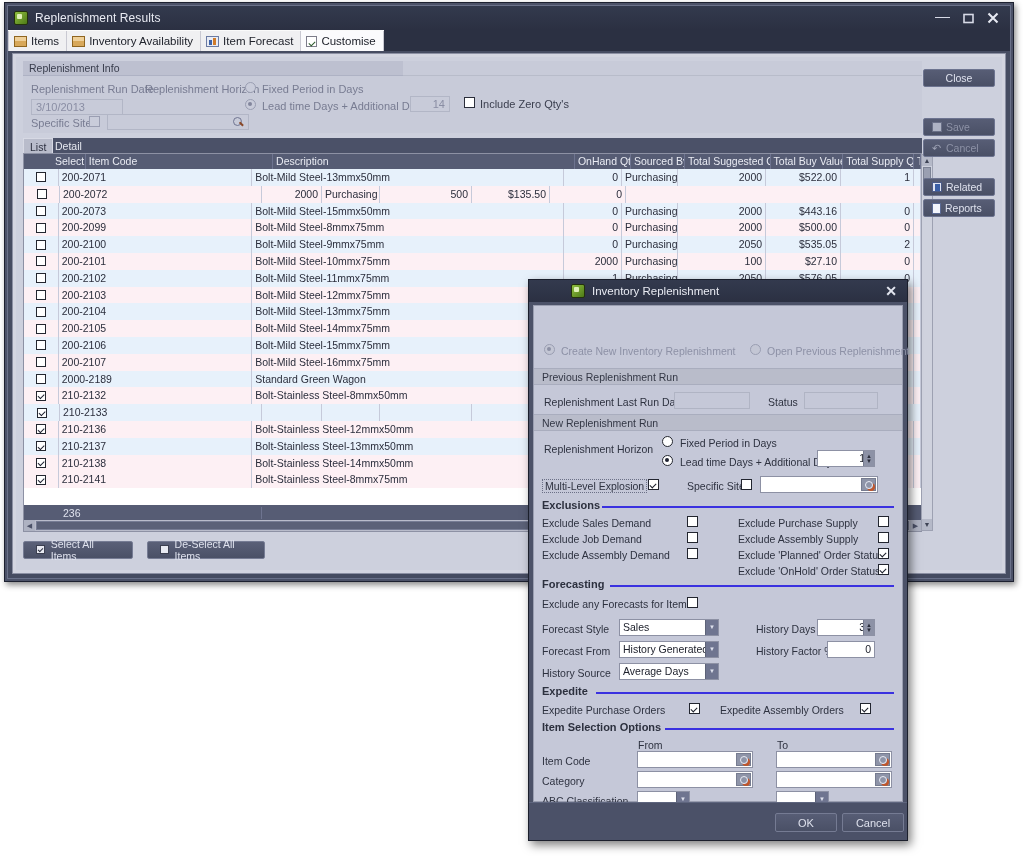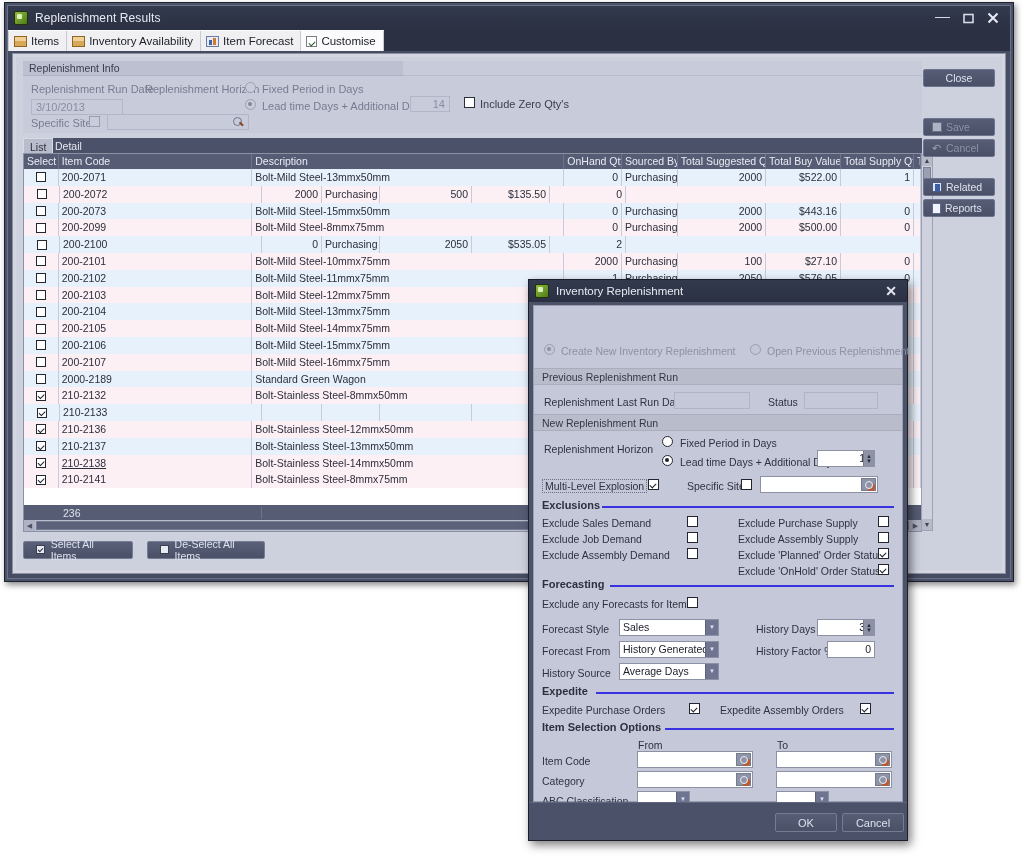--- a/index.html
+++ b/index.html
@@ -156,21 +156,21 @@
   .tab-rest { position:absolute; left:0; top:0; right:0; height:16px; background:#4b5168; }
 
   
   .grid {
     position:absolute; left:7px; top:96px; right:80px; bottom:38px;
     background:#ffffff; border:1px solid #8d91a4;
   }
   .grid-head {
     position:absolute; left:0; top:0; right:0; height:15px;
     background:#565c74; color:#e9ebf3; font-size:10.5px;
-    display:flex; align-items:center; overflow:hidden;
+    display:flex; align-items:center; overflow:hidden;padding-left:28px;
   }
   .gh { padding:0 3px; white-space:nowrap; overflow:hidden; border-right:1px solid #6e7490; line-height:15px; height:15px;}
   .gh.r { text-align:right; }
   .grid-body { position:absolute; left:0; top:15px; right:0; bottom:26px; overflow:hidden; }
   .grow { display:flex; height:16.8px; font-size:10.5px; color:#2b2e3c; align-items:center; }
   .grow.a { background:#e7f1fb; }
   .grow.b { background:#fdf0f4; }
   .gc { padding:0 3px; white-space:nowrap; overflow:hidden; border-right:1px solid #c6cada; line-height:16.8px; height:16.8px; }
   .gc.r { text-align:right; }
   .gc.ctr { text-align:center; display:flex; align-items:center; justify-content:center; }
@@ -225,21 +225,21 @@
   .ic-rel:after{content:"";position:absolute;left:2px;top:1px;width:5px;height:7px;background:#3b5fa6;}
   .ic-rep { width:9px;height:11px;background:#f2f4fb;border:1px solid #5b6a94; flex:0 0 auto;}
 
   
   .dlg {
     position:absolute; left:528px; top:279px; width:380px; height:562px;
     background:#4c5268; border:1px solid #1b1f2c;
     box-shadow: 3px 4px 9px rgba(0,0,0,.5);
   }
   .dlg-tb { position:absolute; left:0; top:0; right:0; height:22px;
-    background:linear-gradient(180deg,#333a4e,#2b3042); display:flex; align-items:center; }
+    background:linear-gradient(180deg,#333a4e,#2b3042); display:flex; align-items:center;padding-left:36px; }
   .dlg-title { color:#e8eaf2; font-size:11.5px; }
   .dlg-x { margin-left:auto; margin-right:10px; color:#e3e6f0; font-size:14px; font-weight:bold; line-height:1; cursor:default; }
   .dlg-body {
     position:absolute; left:4px; top:25px; right:4px; bottom:38px;
     background:#c5c8d8; border:1px solid #9a9eb0;
   }
   .dlg-foot { position:absolute; left:0; right:0; bottom:0; height:38px; background:#4b5168; border-top:1px solid #5e657e;}
   .dbtn {
     position:absolute; top:10px; width:62px; height:19px;
     background:linear-gradient(180deg,#575d75,#4a5066); color:#dde0ec;
@@ -430,20 +430,21 @@
                   <div class="gc r" style="width: 92px;">2000</div>
                   <div class="gc r" style="width: 78px;">$500.00</div>
                   <div class="gc r" style="width: 76px;">0</div>
                   <div class="gc" style="width: 20px; flex: 1 1 0%;"></div>
                 </div>
                 <div class="grow a">
                   <div class="gc ctr" style="width: 36px;">
                     <span class="cbs"></span>
                   </div>
                   <div class="gc" style="width: 202px;">200-2100</div>
+                  <div class="gc" style="width: 326px;">Bolt-Mild Steel-9mmx75mm</div>
                   <div class="gc r" style="width: 60px;">0</div>
                   <div class="gc" style="width: 58px;">Purchasing</div>
                   <div class="gc r" style="width: 92px;">2050</div>
                   <div class="gc r" style="width: 78px;">$535.05</div>
                   <div class="gc r" style="width: 76px;">2</div>
                   <div class="gc" style="width: 20px; flex: 1 1 0%;"></div>
                 </div>
                 <div class="grow b">
                   <div class="gc ctr" style="width: 36px;">
                     <span class="cbs"></span>
@@ -596,21 +597,21 @@
                   <div class="gc" style="width: 58px;"></div>
                   <div class="gc r" style="width: 92px;"></div>
                   <div class="gc r" style="width: 78px;"></div>
                   <div class="gc r" style="width: 76px;"></div>
                   <div class="gc" style="width: 20px; flex: 1 1 0%;"></div>
                 </div>
                 <div class="grow b">
                   <div class="gc ctr" style="width: 36px;">
                     <span class="cbs ck"></span>
                   </div>
-                  <div class="gc" style="width: 202px; text-decoration: underline;">210-2138</div>
+                  <div class="gc" style="width: 202px;">210-2138</div>
                   <div class="gc" style="width: 326px;">Bolt-Stainless Steel-14mmx50mm</div>
                   <div class="gc r" style="width: 60px;"></div>
                   <div class="gc" style="width: 58px;"></div>
                   <div class="gc r" style="width: 92px;"></div>
                   <div class="gc r" style="width: 78px;"></div>
                   <div class="gc r" style="width: 76px;"></div>
                   <div class="gc" style="width: 20px; flex: 1 1 0%;"></div>
                 </div>
                 <div class="grow b">
                   <div class="gc ctr" style="width: 36px;">

